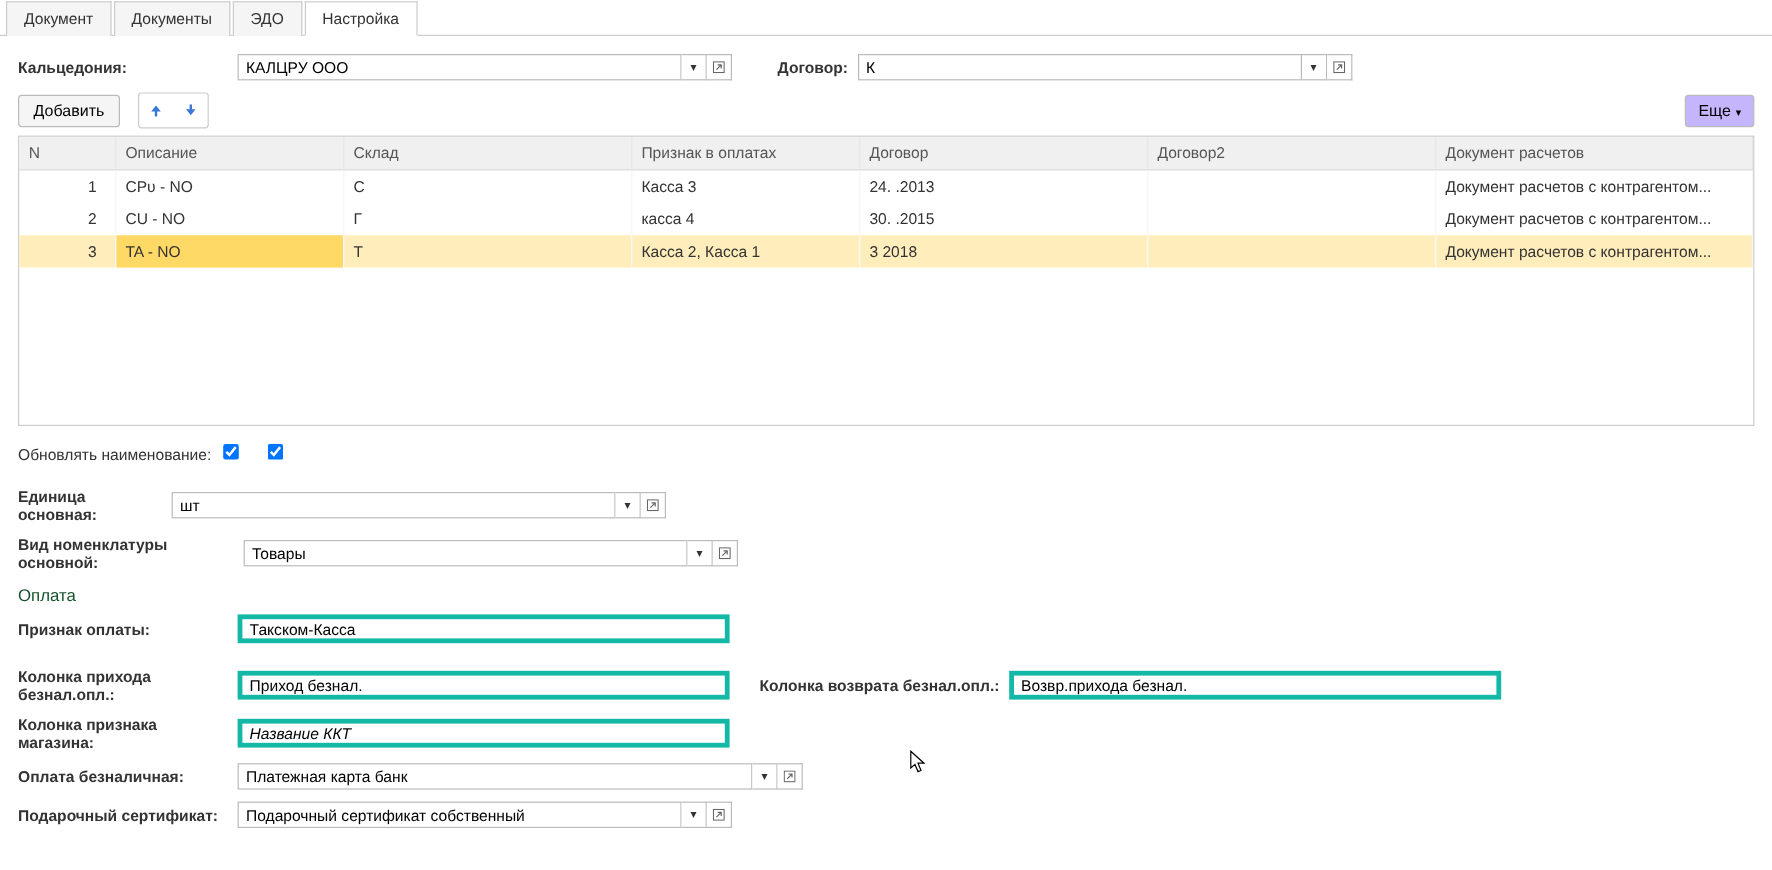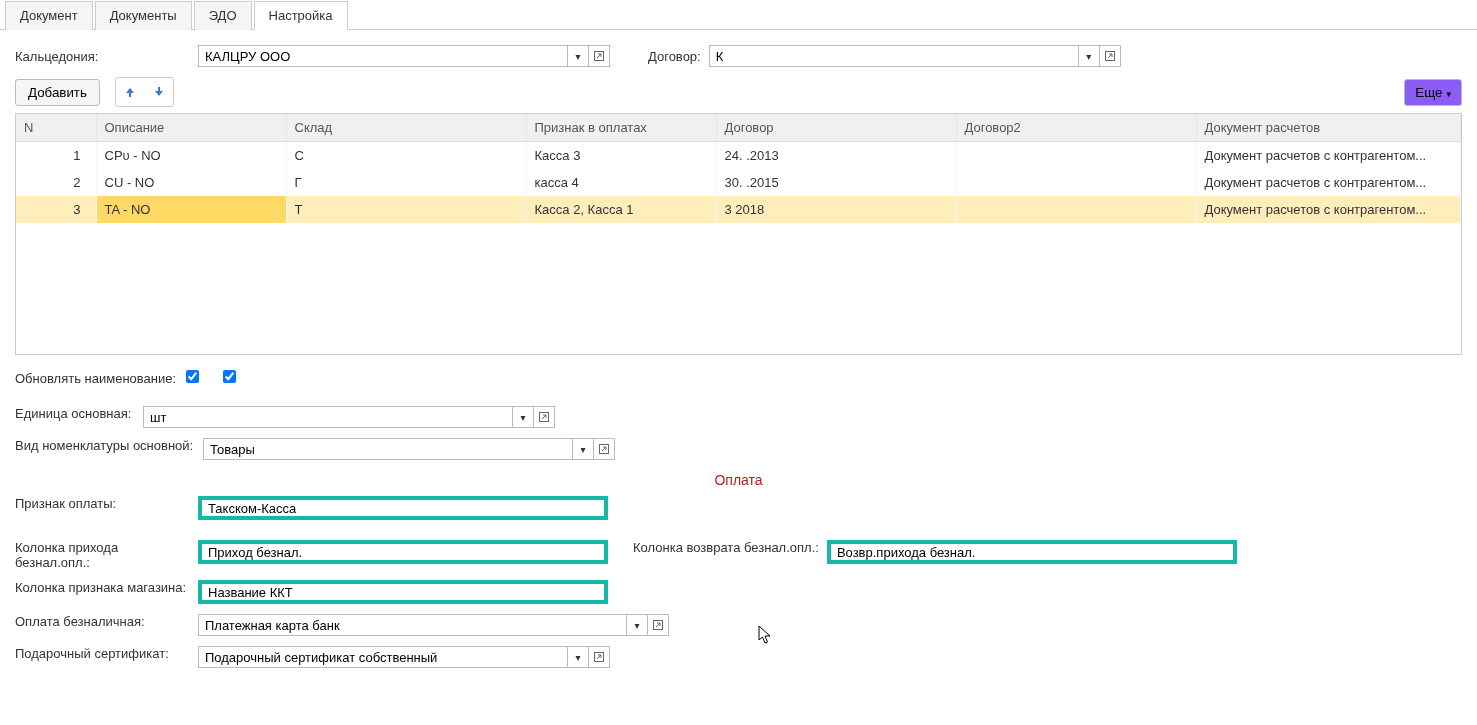--- a/index.html
+++ b/index.html
@@ -34,20 +34,21 @@
   padding: 15px;
 }
 .row {
   display: flex;
   align-items: center;
   margin-bottom: 10px;
 }
 .label {
   display: inline-block;
   margin-right: 8px;
+  font-weight: bold;
 }
 .label-w1 { width: 175px; }
 .label-w2 { width: 175px; }
 .input-group {
   display: flex;
   align-items: stretch;
 }
 .input-group input {
   border: 1px solid #bbb;
   padding: 4px 6px;
@@ -134,40 +135,39 @@
 .col-doc { width: auto; }
 .checkbox-row {
   display: flex;
   align-items: flex-end;
   margin-top: 12px;
   margin-bottom: 20px;
 }
 .checkbox-row label { margin-right: 6px; }
 .checkbox-row input[type=checkbox] { margin-right: 20px; }
 .section-title {
-  color: #b91c1c;
+  color: #14532d;
   font-size: 14px;
   margin: 12px 0 8px 0;
-  text-align: center;
 }
 .form-row {
   display: flex;
-  align-items: flex-start;
+  align-items: center;
   margin-bottom: 10px;
 }
 .text-input {
   border: 4px solid #14b8a6;
   padding: 4px 6px;
   font-size: 13px;
   height: 24px;
   box-sizing: border-box;
 }
 .more-btn {
   border: 1px solid #bbb;
-  background: #8b5cf6;
+  background: #c4b5fd;
   padding: 5px 10px;
   cursor: pointer;
   border-radius: 3px;
 }
 .more-btn .chev { font-size:9px; margin-left:4px; }
 .arrow-svg { width:12px; height:12px; }
 .cursor {
   position: absolute;
   left: 758px;
   top: 625px;
@@ -328,21 +328,21 @@
 
   <div class="form-row" style="margin-top:20px">
     <span class="label label-w2">Колонка прихода безнал.опл.:</span>
     <input class="text-input" style="width: 410px;" value="Приход безнал.">
     <span class="label" style="margin-left:25px">Колонка возврата безнал.опл.:</span>
     <input class="text-input" style="width: 410px;" value="Возвр.прихода безнал.">
   </div>
 
   <div class="form-row">
     <span class="label label-w2">Колонка признака магазина:</span>
-    <input class="text-input" style="width: 410px;" value="Название ККТ">
+    <input class="text-input" style="width: 410px; font-style: italic;" value="Название ККТ">
   </div>
 
   <div class="form-row">
     <span class="label label-w2">Оплата безналичная:</span>
     <div class="input-group">
       <input type="text" style="width: 429px;" value="Платежная карта банк">
       <div class="dd-btn">▾</div>
       <div class="open-btn">
         <svg viewBox="0 0 10 10">
             <rect x="0.5" y="0.5" width="9" height="9" fill="none" stroke="#666"></rect>

